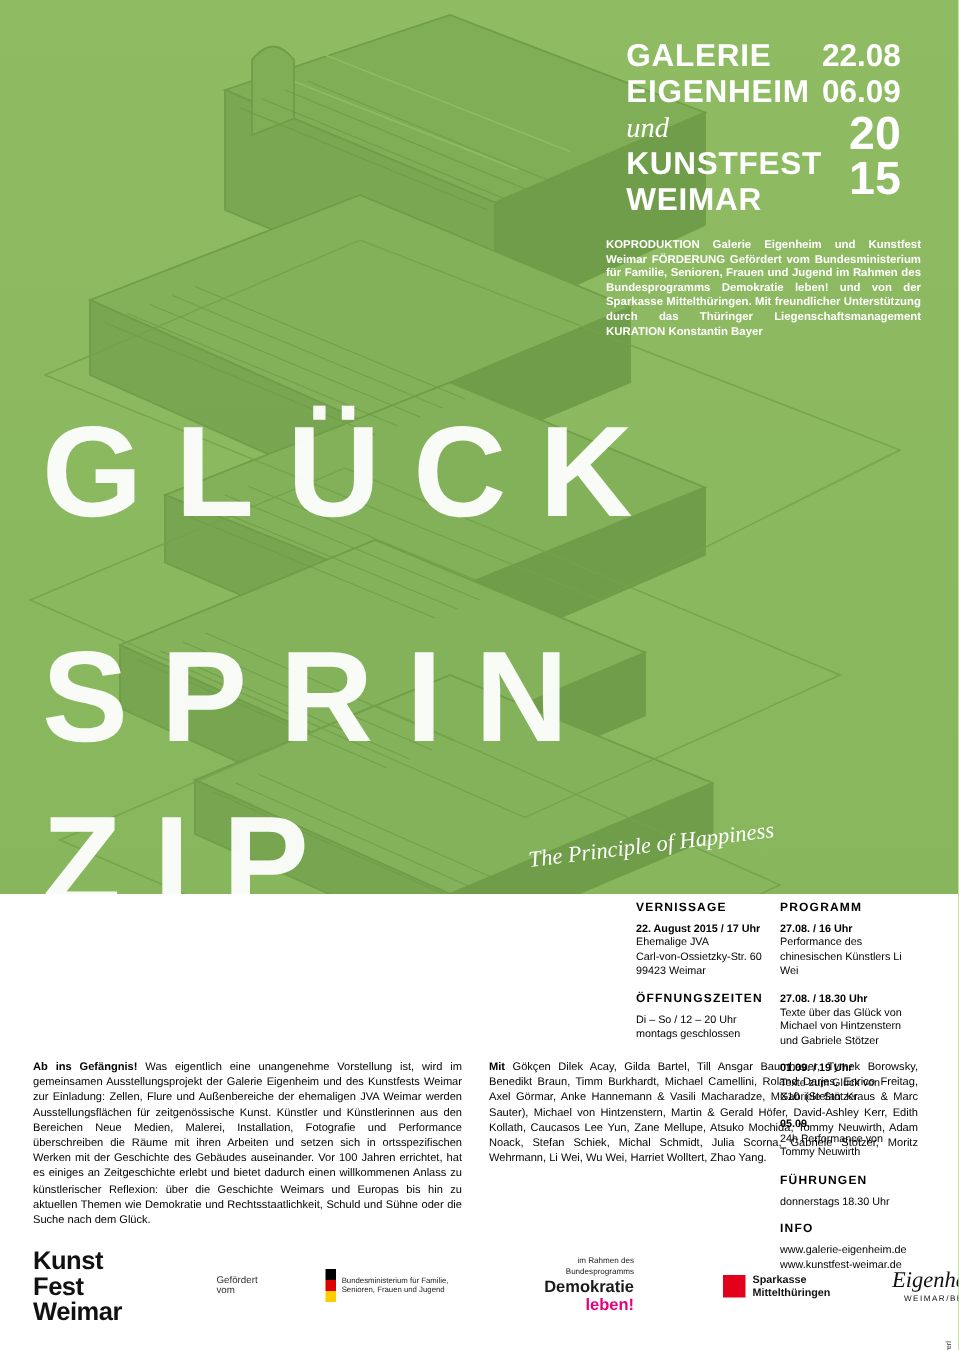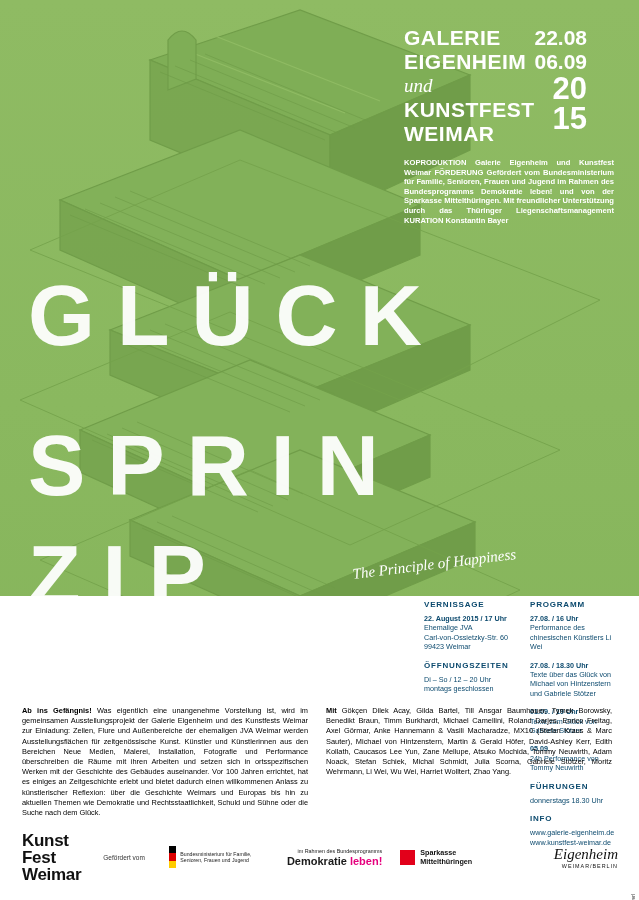--- a/index.html
+++ b/index.html
@@ -63,21 +63,21 @@
   
   .masthead {
     position: absolute;
     left: 404px;
     top: 26px;
     width: 210px;
     color: #ffffff;
   }
   .mh-row {
     display: flex;
-    justify-content: flex-start;
+    justify-content: center;
     align-items: flex-start;
   }
   .mh-left {
     font-weight: bold;
     font-size: 21px;
     line-height: 24px;
     letter-spacing: 0.5px;
   }
   .mh-left .und {
     font-family: "Liberation Serif", serif;
@@ -117,22 +117,21 @@
     transform: rotate(-7deg);
   }
   
   .green-info {
     position: absolute;
     left: 424px;
     top: 600px;
     width: 198px;
     display: flex;
     gap: 4px;
-    color: #0c4a6e;
-    justify-content: space-between;
+    color: #000000;
   }
   .gi-col { width: 92px; }
   .gi-head {
     font-size: 8px;
     font-weight: bold;
     letter-spacing: 0.8px;
     margin-bottom: 5px;
   }
   .gi-block {
     font-size: 7.2px;
@@ -161,20 +160,21 @@
   .body-text b { font-weight: bold; }
   
   .footer {
     position: absolute;
     left: 22px;
     top: 826px;
     width: 596px;
     height: 62px;
     display: flex;
     align-items: center;
+    gap: 41px;
   }
   .kunstfest-logo {
     font-weight: bold;
     font-size: 17px;
     line-height: 17px;
     color: #111111;
     letter-spacing: -0.3px;
   }
   .funded {
     margin-left: 22px;

